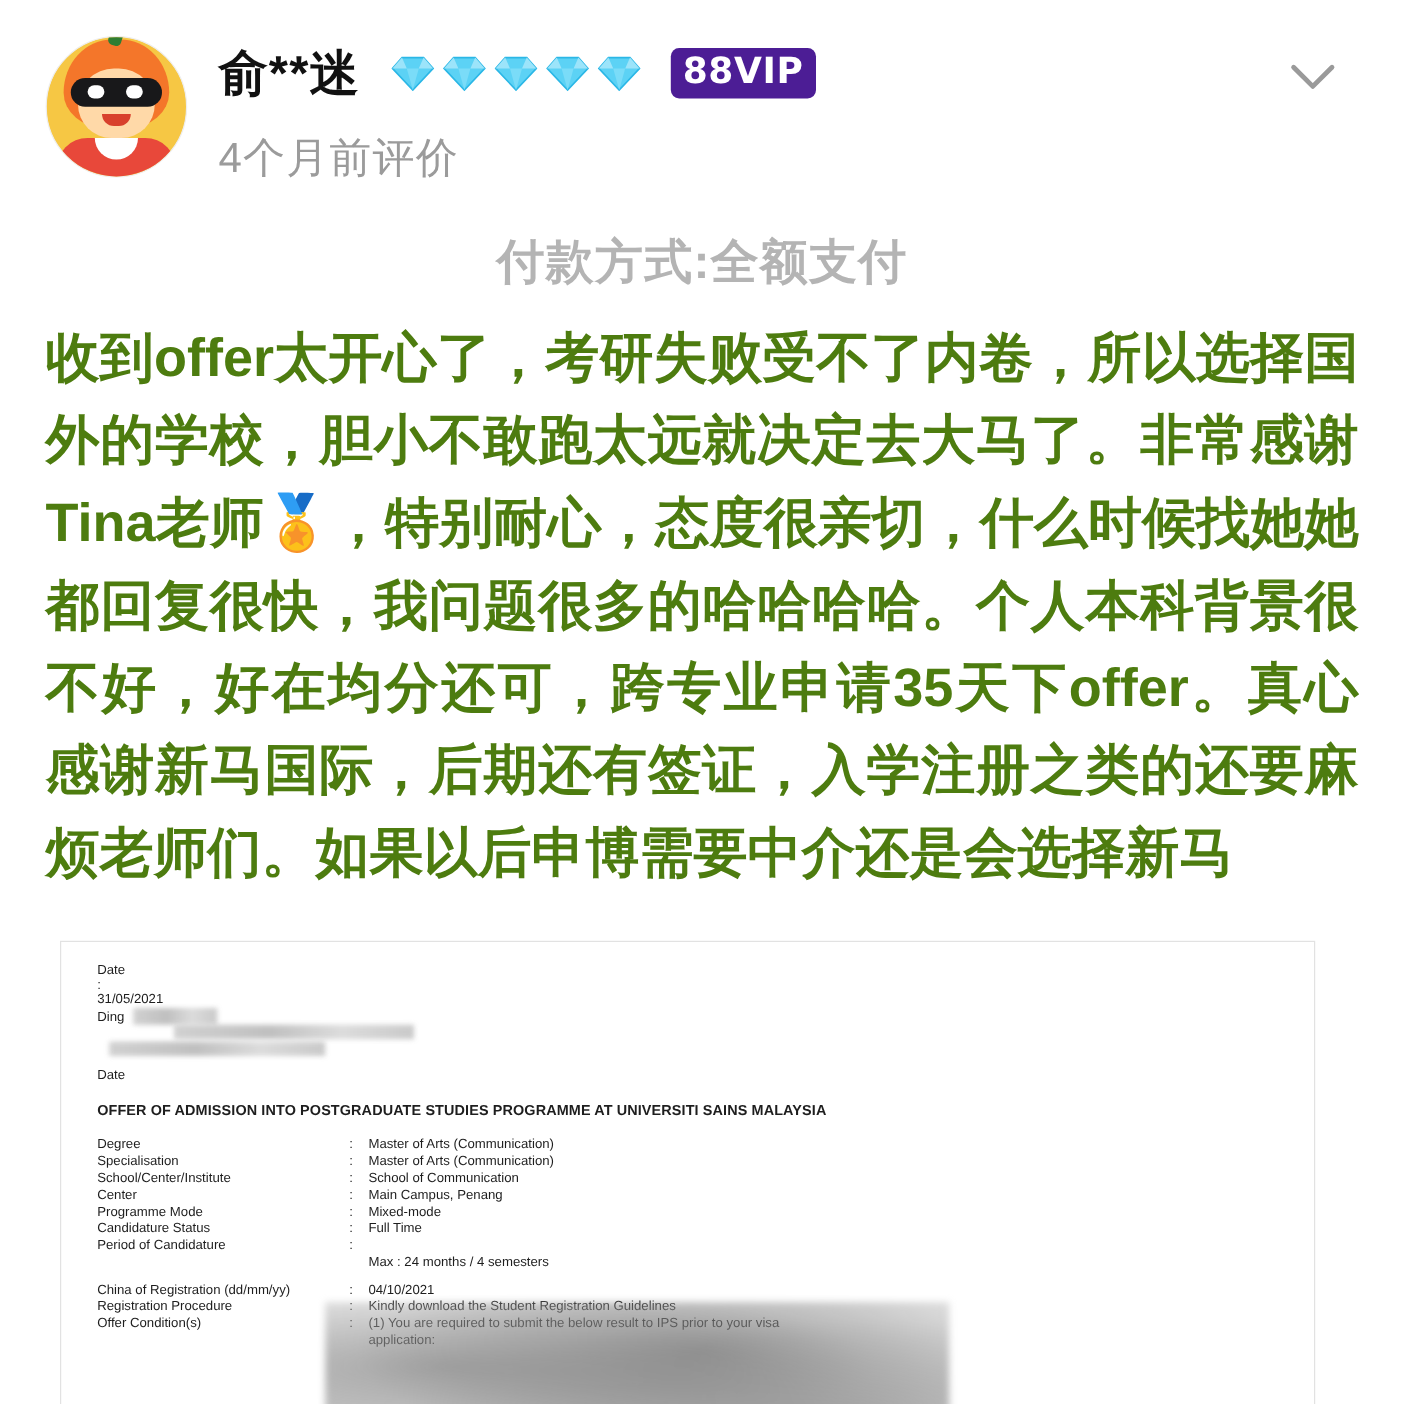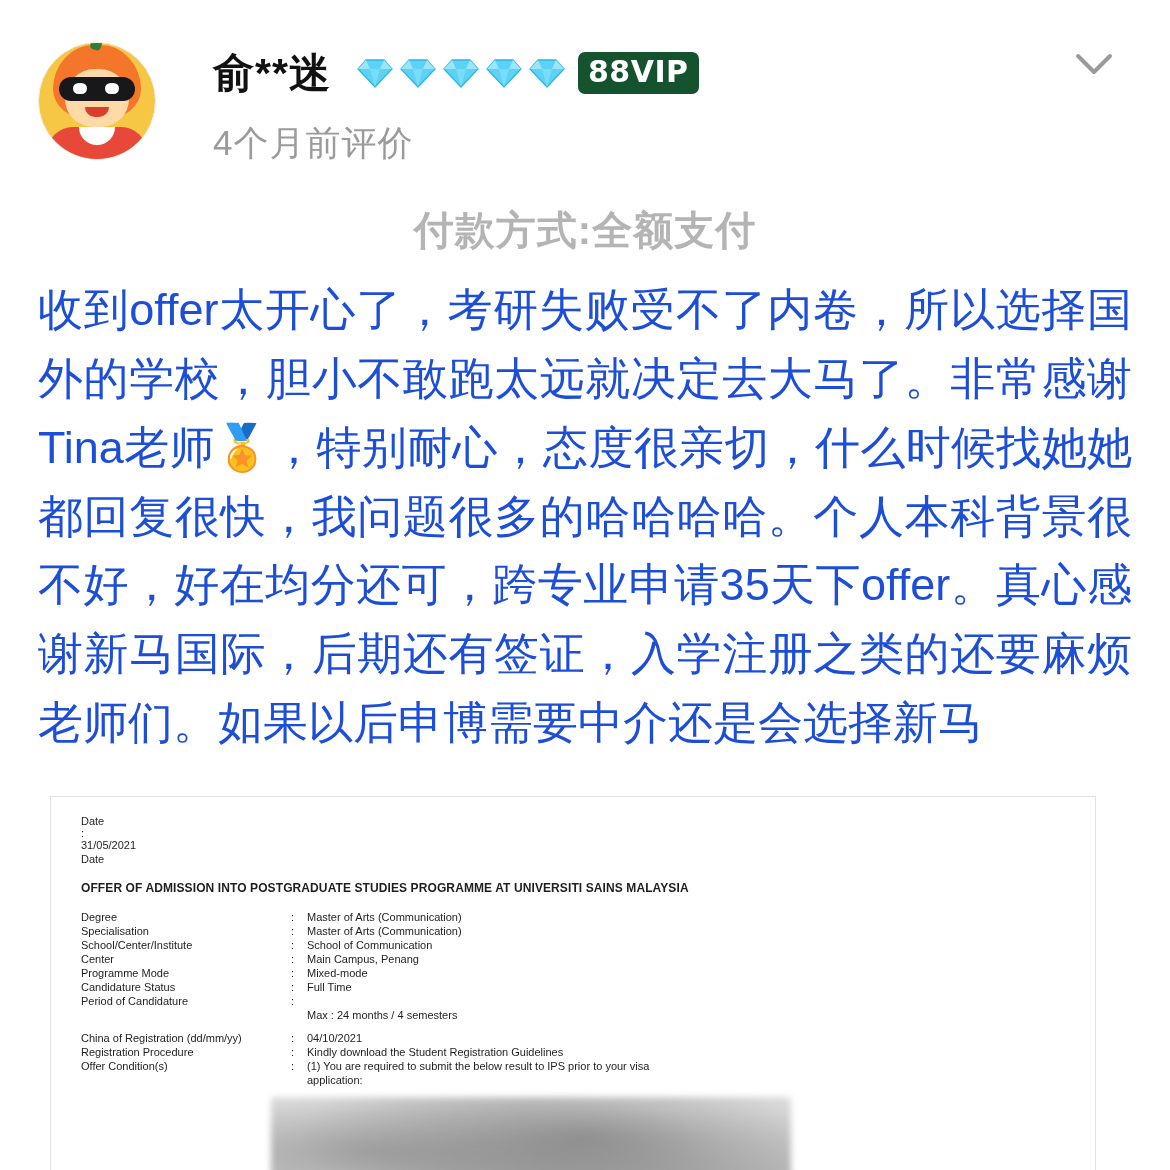--- a/index.html
+++ b/index.html
@@ -19,23 +19,22 @@
   .review-card {
     width: 1170px;
     box-sizing: border-box;
     padding: 0 38px;
   }
 
   
   .header {
     display: flex;
     align-items: flex-start;
-    padding-top: 42px;
-    position: relative;
-    gap: 31px;
+    padding-top: 30px;
+    position: relative;
   }
   .avatar {
     width: 116px;
     height: 116px;
     border-radius: 50%;
     flex: 0 0 116px;
     background: #f6c744;
     position: relative;
     overflow: hidden;
     border: 1px solid #eee;
@@ -126,22 +125,22 @@
     margin-left: 26px;
   }
   .diamond {
     width: 36px;
     height: 30px;
     margin-right: 7px;
     position: relative;
   }
   .diamond svg { display: block; }
   .vip-badge {
-    margin-left: 6px;
-    background: #14532d;
+    margin-left: 18px;
+    background: #4c1d95;
     color: #ffffff;
     font-size: 30px;
     font-weight: bold;
     letter-spacing: 0.5px;
     padding: 2px 10px 5px 10px;
     border-radius: 7px;
     font-family: "DejaVu Sans", sans-serif;
   }
   .review-time {
     font-size: 35px;
@@ -165,22 +164,22 @@
     color: #b4b4b4;
     letter-spacing: 1px;
     text-align: center;
   }
 
   
   .review-body {
     margin-top: 18px;
     font-size: 45px;
     line-height: 1.53;
-    color: #1d4ed8;
-    font-weight: 400;
+    color: #4d7c0f;
+    font-weight: 700;
     letter-spacing: 0px;
     text-align: justify;
     word-break: break-all;
   }
 
   
   .attachment {
     margin-top: 38px;
     margin-left: 12px;
     width: 1046px;
@@ -339,20 +338,26 @@
 
   <div class="attachment">
     <div class="doc">
 
       <div class="doc-date">
         <span class="lbl">Date</span>
         <span class="colon">:</span>
         <span>31/05/2021</span>
       </div>
 
+      <div class="doc-addr">
+        <span>Ding</span>
+        <span class="blur-block" style="left:30px;top:-2px;width:70px;height:14px;"></span>
+        <span class="blur-block" style="left:64px;top:12px;width:200px;height:12px;"></span>
+        <span class="blur-block" style="left:10px;top:26px;width:180px;height:12px;"></span>
+      </div>
 
       <div class="doc-country">Date</div>
 
       <div class="doc-title">OFFER OF ADMISSION INTO POSTGRADUATE STUDIES PROGRAMME AT UNIVERSITI SAINS MALAYSIA</div>
 
 
       <div class="doc-table">
         <div class="doc-row">
           <span class="k">Degree</span>
             <span class="c">:</span>

